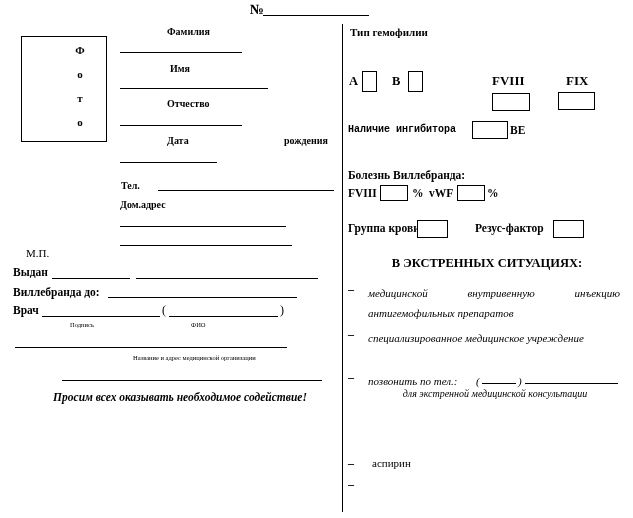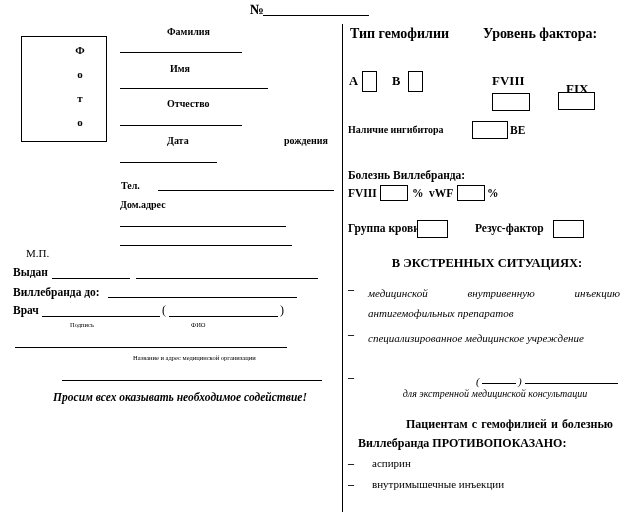--- a/index.html
+++ b/index.html
@@ -9,21 +9,21 @@
   }
   .abs{position:absolute;}
   .b{font-weight:bold;}
   .i{font-style:italic;}
   .line{border-bottom:1.5px solid #000;height:0;}
   .thinline{border-bottom:1px solid #000;height:0;}
   .box{border:1.5px solid #000;background:#fff;box-sizing:border-box;}
   .lbl{font-size:10px;font-weight:bold;white-space:nowrap;}
   .lbl12{font-size:11.5px;font-weight:bold;white-space:nowrap;}
   .tiny{font-size:6.5px;white-space:nowrap;}
-  .hdr{font-size:14px;font-weight:bold;white-space:nowrap;}
+  .hdr{font-size:11px;font-weight:bold;white-space:nowrap;}
   .fhdr{font-size:13px;font-weight:bold;white-space:nowrap;}
   .divider{position:absolute;left:342px;top:24px;width:1px;height:488px;background:#000;}
   .photo-letters{display:flex;flex-direction:column;align-items:center;font-weight:bold;font-size:11px;line-height:24px;}
   .just{text-align:justify;text-align-last:justify;}
   .bullet-text{font-style:italic;font-size:11px;line-height:20px;}
   .dash{font-size:12px;font-weight:bold;}
   .center-right{left:342px;width:290px;text-align:center;}
   .contra-items{font-size:11px;white-space:nowrap;}
 </style>
 </head>
@@ -82,33 +82,32 @@
   <span class="abs tiny" style="left:70px;top:321px;">Подпись</span>
   <span class="abs tiny" style="left:191px;top:321px;">ФИО</span>
 
   <div class="abs line" style="left:15px;top:347px;width:272px;"></div>
   <span class="abs tiny" style="left:133px;top:354px;">Название и адрес медицинской организации</span>
   <div class="abs line" style="left:62px;top:380px;width:260px;"></div>
 
   <div class="abs b i" style="left:30px;top:391px;width:300px;text-align:center;font-size:11.5px;">Просим всех оказывать необходимое содействие!</div>
 
   <span class="abs hdr" style="left:350px;top:26px;">Тип гемофилии</span>
-  <span class="abs hdr" style="left:483px;top:26px;">Уровень фактора:</span>
 
   <span class="abs b" style="left:349px;top:74px;font-size:12.5px;">А</span>
   <div class="abs box" style="left:362px;top:71px;width:15px;height:21px;"></div>
   <span class="abs b" style="left:392px;top:74px;font-size:12.5px;">В</span>
   <div class="abs box" style="left:408px;top:71px;width:15px;height:21px;"></div>
 
   <span class="abs fhdr" style="left:492px;top:73px;">FVIII</span>
-  <span class="abs fhdr" style="left:566px;top:73px;margin-top:8px;">FIX</span>
+  <span class="abs fhdr" style="left:566px;top:73px;">FIX</span>
   <div class="abs box" style="left:492px;top:93px;width:38px;height:18px;"></div>
   <div class="abs box" style="left:558px;top:92px;width:37px;height:18px;"></div>
 
-  <span class="abs lbl" style="left:348px;top:124px;">Наличие ингибитора</span>
+  <span class="abs lbl" style="left:348px;top:124px;font-family:Liberation Mono, monospace;">Наличие ингибитора</span>
   <div class="abs box" style="left:472px;top:121px;width:36px;height:18px;"></div>
   <span class="abs lbl12" style="left:510px;top:124px;">ВЕ</span>
 
   <span class="abs lbl12" style="left:348px;top:169px;">Болезнь Виллебранда:</span>
   <span class="abs lbl12" style="left:348px;top:187px;">FVIII</span>
   <div class="abs box" style="left:380px;top:185px;width:28px;height:16px;"></div>
   <span class="abs lbl12" style="left:412px;top:187px;">%</span>
   <span class="abs lbl12" style="left:429px;top:187px;text-align:center;">vWF</span>
   <div class="abs box" style="left:457px;top:185px;width:28px;height:16px;"></div>
   <span class="abs lbl12" style="left:487px;top:187px;">%</span>
@@ -125,31 +124,27 @@
     <div class="just">медицинской внутривенную инъекцию</div>
     <div>антигемофильных препаратов</div>
   </div>
 
   <span class="abs dash" style="left:348px;top:327px;">–</span>
   <div class="abs bullet-text" style="left:368px;top:328px;width:252px;">
     <div>специализированное медицинское учреждение</div>
   </div>
 
   <span class="abs dash" style="left:348px;top:370px;">–</span>
+  <span class="abs bullet-text" style="left:368px;top:371px;">позвонить по тел.:</span>
   <span class="abs bullet-text" style="left:476px;top:371px;">(</span>
   <div class="abs thinline" style="left:482px;top:383px;width:34px;"></div>
   <span class="abs bullet-text" style="left:518px;top:371px;">)</span>
   <div class="abs thinline" style="left:525px;top:383px;width:93px;"></div>
 
   <div class="abs i center-right" style="top:388px;font-size:10px;left:350px;">для экстренной медицинской консультации</div>
 
-  <div class="abs b" style="left:358px;top:415px;width:255px;font-size:12px;line-height:19px;">
-    <div class="just" style="padding-left:48px;">Пациентам с гемофилией и болезнью</div>
-    <div>Виллебранда ПРОТИВОПОКАЗАНО:</div>
-  </div>
 
   <span class="abs dash" style="left:348px;top:456px;">–</span>
   <span class="abs contra-items" style="left:372px;top:457px;">аспирин</span>
 
   <span class="abs dash" style="left:348px;top:477px;">–</span>
-  <span class="abs contra-items" style="left:372px;top:478px;">внутримышечные инъекции</span>
 
 </div>
 
 </body></html>

